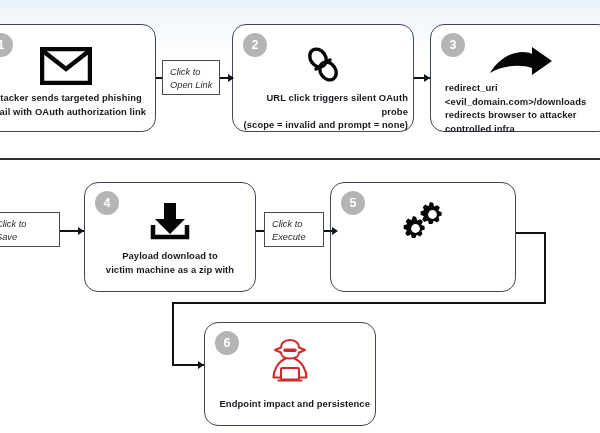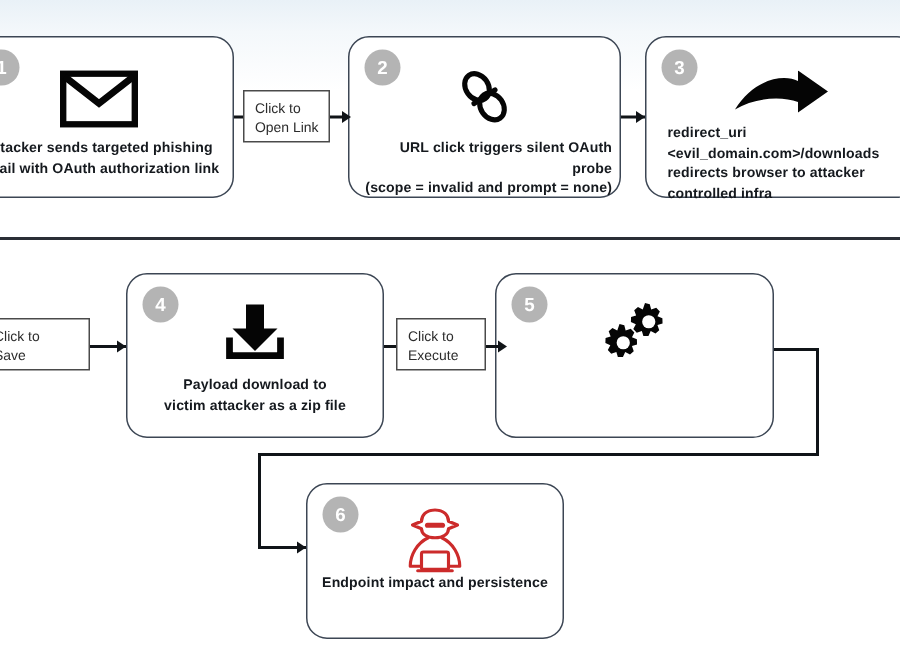--- a/index.html
+++ b/index.html
@@ -61,20 +61,21 @@
     position:absolute;
     box-sizing:border-box;
     border:1px solid #4a4a4a;
     background:#ffffff;
     font-size:9.3px;
     color:#2c2c2c;
     line-height:1.45;
     padding:5px 6px 5px 7px;
     white-space:pre-line;
     z-index:6;
+    font-style:italic;
   }
   
   .hline,.vline{position:absolute;background:#101418;z-index:4;}
   .hline{height:1.6px;}
   .vline{width:1.6px;}
   .arrow-r{
     position:absolute;
     width:0;height:0;
     border-top:4px solid transparent;
     border-bottom:4px solid transparent;
@@ -152,21 +153,21 @@
 
   <div class="node" style="left:84px;top:182px;width:172px;height:110px;">
     <div class="badge" style="left:10px;top:8px;">4</div>
     <div class="icon-wrap" style="top:18px;">
       <svg width="42" height="40" viewBox="0 0 42 40" aria-hidden="true">
         <path d="M15 2 L27 2 L27 18 L36 18 L21 33 L6 18 L15 18 Z" fill="#050505"></path>
         <path d="M4 24 L4 36 L38 36 L38 24" fill="none" stroke="#050505" stroke-width="4.5"></path>
       </svg>
     </div>
     <div class="node-label" style="top:66px;">Payload download to
-victim attacker as a zip file</div>
+victim machine as a zip with</div>
   </div>
 
   <div class="hline" style="left:256px;top:230px;width:12px;"></div>
   <div class="conn-label" style="left:264px;top:212px;width:60px;height:35px;">Click to
 Execute</div>
   <div class="hline" style="left:324px;top:230px;width:12px;"></div>
   <div class="arrow-r" style="left:332px;top:227px;"></div>
 
   <div class="node" style="left:330px;top:182px;width:186px;height:110px;">
     <div class="badge" style="left:10px;top:8px;">5</div>
@@ -196,16 +197,16 @@
         <g fill="none" stroke="#cc2b2b" stroke-width="2.1" stroke-linejoin="round" stroke-linecap="round">
           <path d="M23 3 C17 3 14 6.5 14 10.5 L8 13 L14 15.5 C14 19 17.5 21.5 23 21.5
                    C28.5 21.5 32 19 32 15.5 L38 13 L32 10.5 C32 6.5 29 3 23 3 Z"></path>
           <path d="M18 11.5 h10 a1.6 1.6 0 0 1 0 3.4 h-10 a1.6 1.6 0 0 1 0-3.4 Z" fill="#cc2b2b" stroke="none"></path>
           <path d="M18.5 21.5 C11 25 6.5 33 6.5 40.5 h33 C39.5 33 35 25 27.5 21.5"></path>
           <rect x="14" y="31" width="18" height="11.5" rx="1.2" fill="#ffffff"></rect>
           <path d="M11.5 43.5 h23"></path>
         </g>
       </svg>
     </div>
-    <div class="node-label" style="top:58px;">Endpoint impact and persistence</div>
+    <div class="node-label" style="top:74px;text-align:right;">Endpoint impact and persistence</div>
   </div>
 
 </div>
 
 </body></html>

